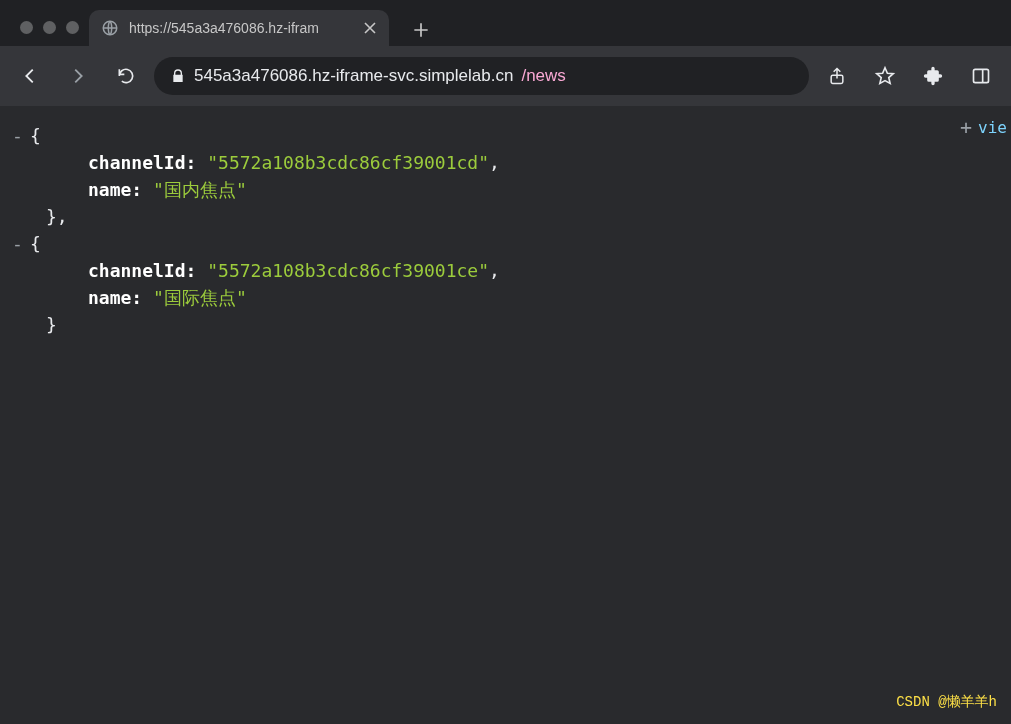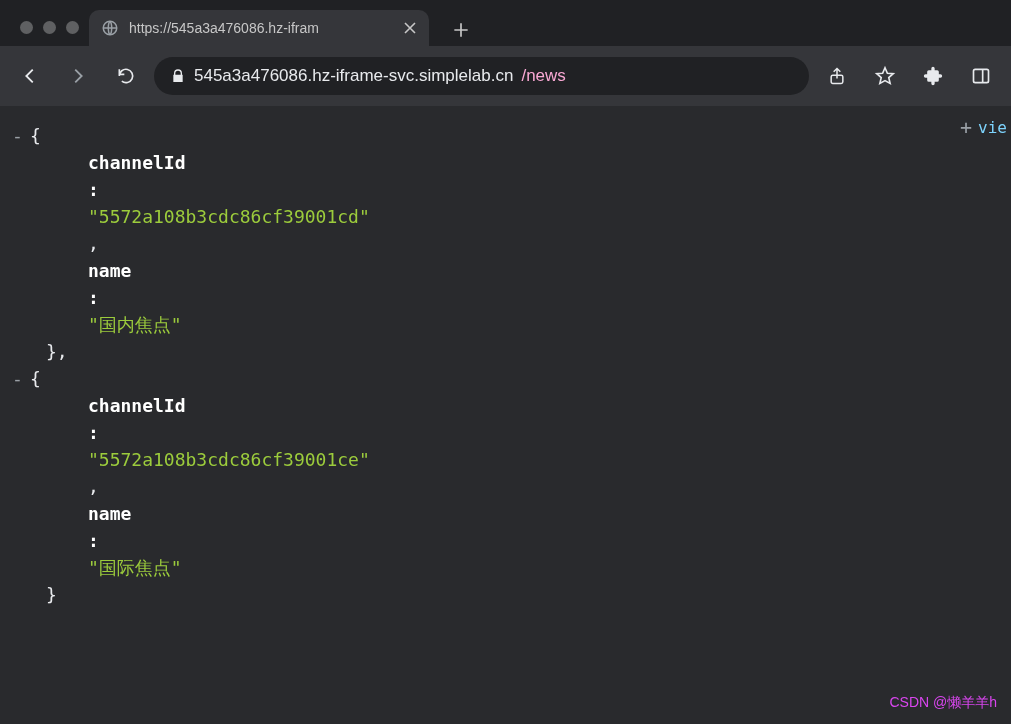--- a/index.html
+++ b/index.html
@@ -1,21 +1,21 @@
 <!DOCTYPE html>
 <html><head>
 <meta charset="utf-8">
 <style>
   * { box-sizing: border-box; margin: 0; padding: 0; }
   html, body { width: 1011px; height: 724px; font-family: -apple-system, BlinkMacSystemFont, "Segoe UI", Arial, sans-serif; background: #292a2d; overflow: hidden; }
   
   .tabbar { height: 46px; background: #202124; display: flex; align-items: flex-end; padding-left: 10px; }
   .traffic-lights { display: flex; align-items: center; gap: 10px; padding: 0 10px 12px 10px; }
   .light { width: 13px; height: 13px; border-radius: 50%; background: #5f6062; }
-  .tab { background: #35363a; height: 36px; border-radius: 10px 10px 0 0; display: flex; align-items: center; padding: 0 12px; gap: 10px; width: 340px; color: #c7c7c7; font-size: 14px; margin-bottom: 0; }
+  .tab { background: #35363a; height: 36px; border-radius: 10px 10px 0 0; display: flex; align-items: center; padding: 0 12px; gap: 10px; width: 300px; color: #c7c7c7; font-size: 14px; margin-bottom: 0; }
   .tab-favicon { width: 18px; height: 18px; flex-shrink: 0; }
   .tab-title { flex: 1; white-space: nowrap; overflow: hidden; text-overflow: clip; }
   .tab-close { width: 14px; height: 14px; flex-shrink: 0; cursor: pointer; }
   .new-tab { width: 36px; display: flex; align-items: center; justify-content: center; margin-bottom: 6px; margin-left: 14px; color: #c7c7c7; cursor: pointer; }
   
   .toolbar { height: 60px; background: #35363a; display: flex; align-items: center; padding: 0 10px; gap: 8px; }
   .nav-btn { width: 40px; height: 40px; display:flex; align-items:center; justify-content:center; color:#9aa0a6; cursor:pointer; border-radius: 50%; }
   .nav-btn.enabled { color:#e8eaed; }
   .omnibox { flex:1; height: 38px; background:#202124; border-radius: 20px; display:flex; align-items:center; padding: 0 16px; gap: 8px; color: #e8eaed; font-size: 17px; }
   .omnibox .lock { width:16px; height:16px; }
@@ -23,28 +23,28 @@
   .tool-btn { width: 40px; height: 40px; display:flex; align-items:center; justify-content:center; color:#e8eaed; cursor:pointer; }
   
   .content { position: relative; width: 100%; height: calc(724px - 106px); background:#292a2d; font-family: ui-monospace, Menlo, Monaco, Consolas, monospace; font-size: 18px; line-height: 27px; color: #e8eaed; padding: 16px 12px; }
   .top-actions { position:absolute; top:8px; right:4px; display:flex; align-items:center; gap:6px; color:#7aa6ff; font-size:16px; }
   .plus-small { color:#9aa0a6; font-size:20px; font-weight:400; }
   .view-cut { color:#7dd3fc; }
   
   .line { display:flex; align-items:flex-start; white-space: pre; }
   .gutter { width: 18px; text-align:left; color:#9aa0a6; user-select:none; padding-right: 4px; cursor:pointer; }
   .ind1 { padding-left: 34px; }
-  .ind2 { padding-left: 76px; flex-direction: column; }
+  .ind2 { padding-left: 76px; }
   .brace { color:#e8eaed; }
   .key { color:#ffffff; font-weight:700; }
   .colon { color:#ffffff; font-weight:700; }
   .str { color: #9ccc3c; }
   .comma { color:#e8eaed; }
   
-  .watermark { position:absolute; right:14px; bottom:8px; font-family: Liberation Sans, sans-serif; font-size:14px; color:#d946ef; }
+  .watermark { position:absolute; right:14px; bottom:8px; font-family: Liberation Mono, monospace; font-size:14px; color:#fde047; }
 </style>
 </head>
 <body>
 
 <div class="tabbar">
   <div class="traffic-lights">
     <span class="light"></span>
     <span class="light"></span>
     <span class="light"></span>
   </div>

